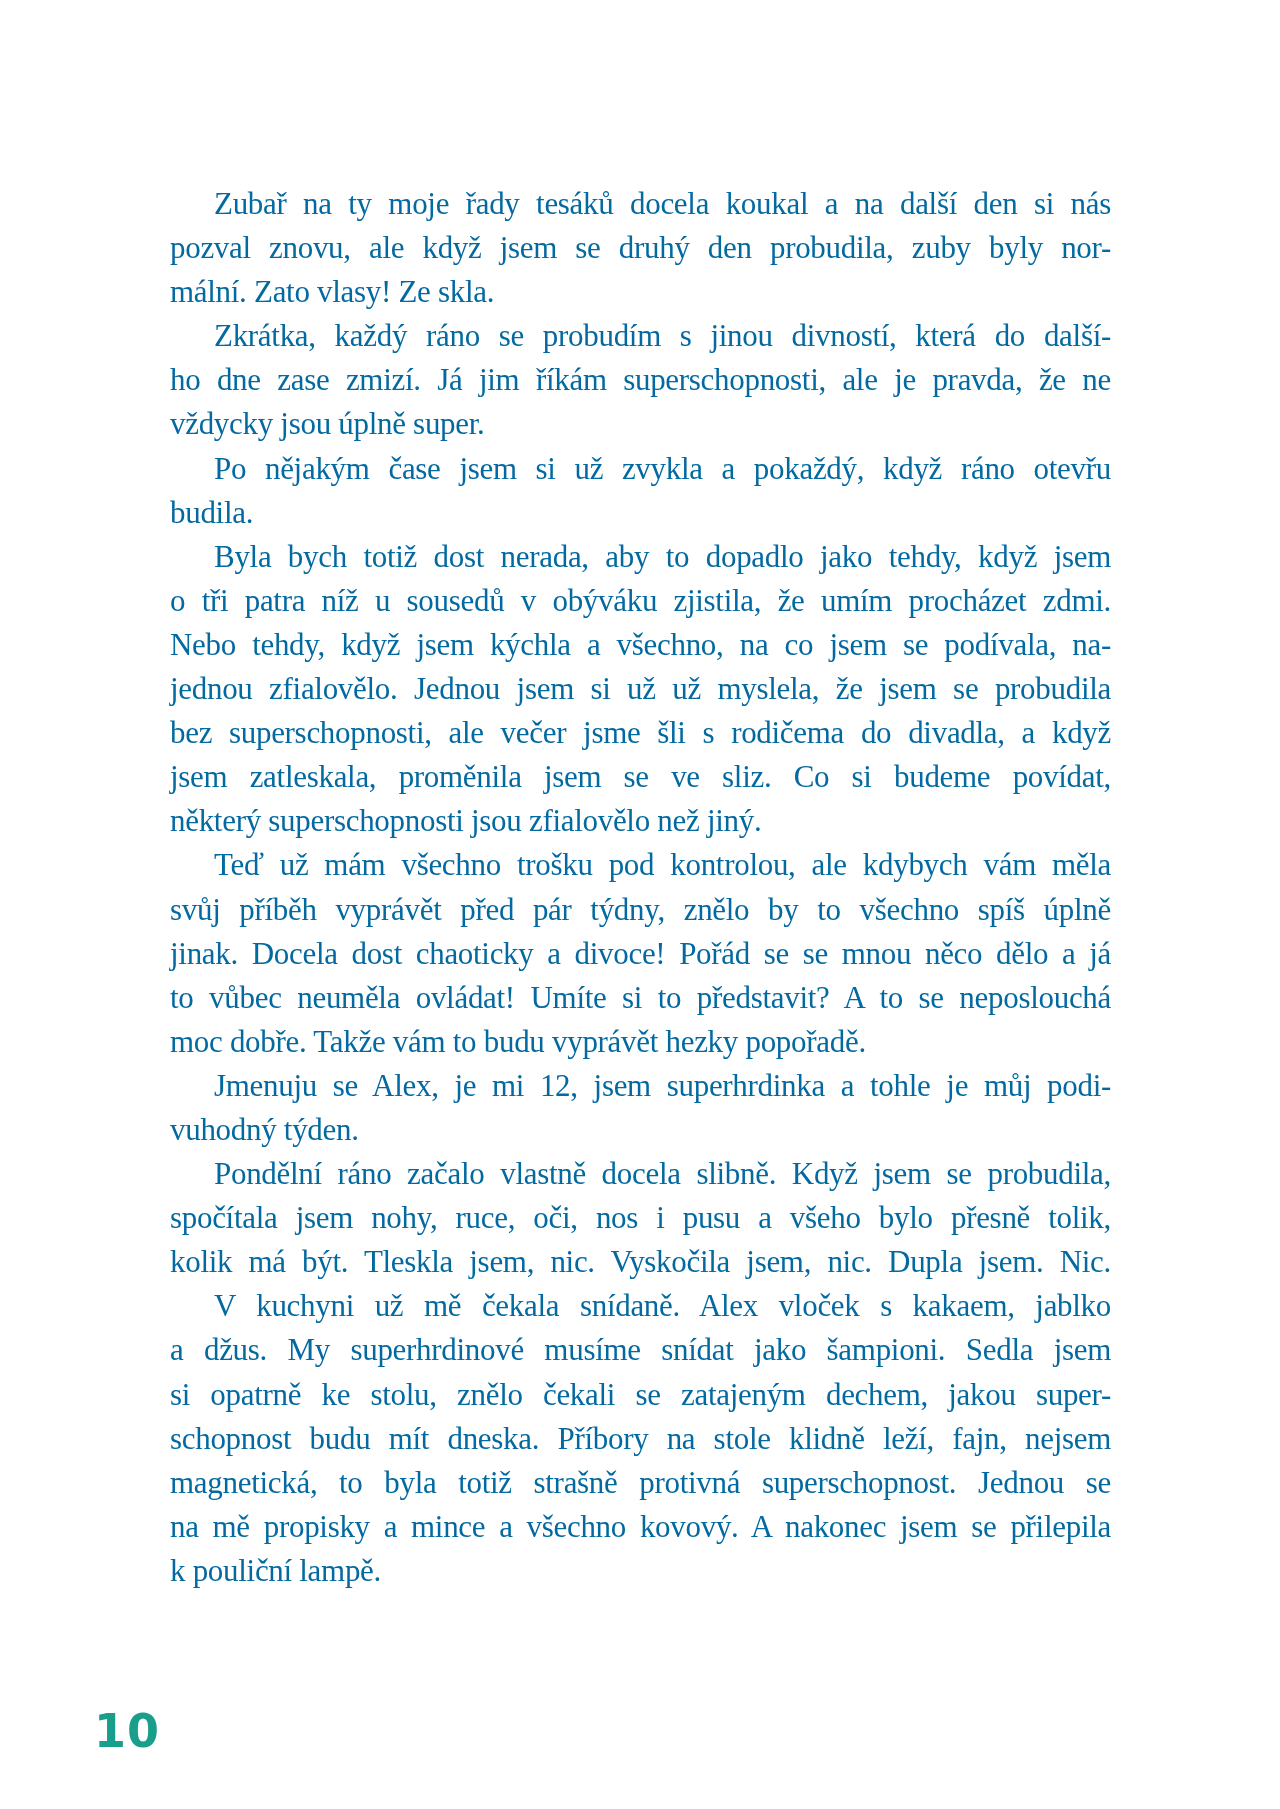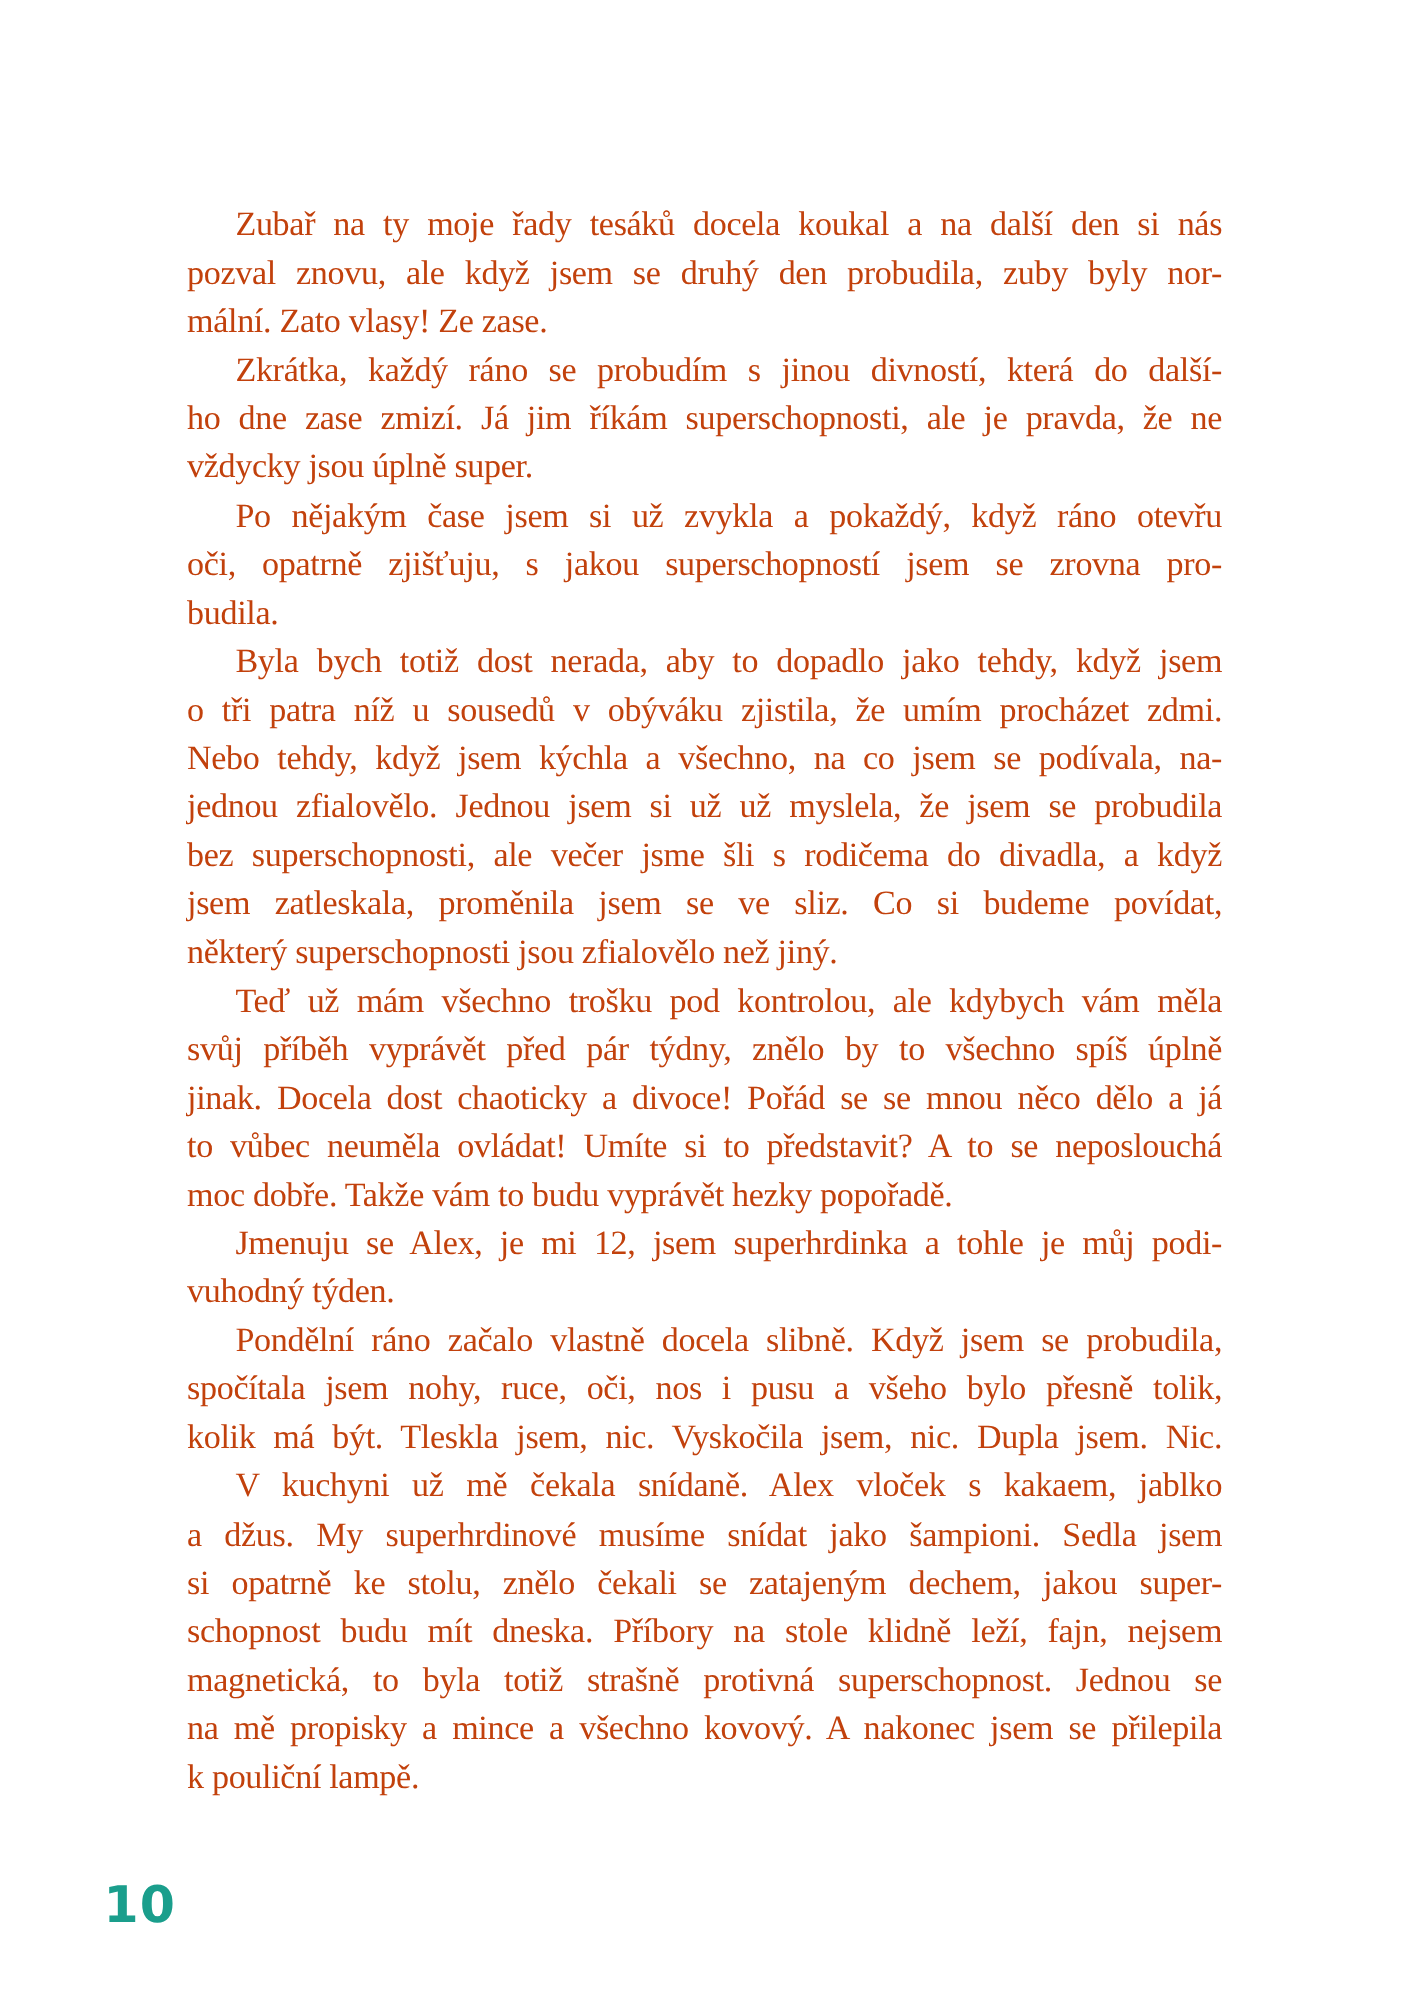--- a/index.html
+++ b/index.html
@@ -5,21 +5,21 @@
     html, body { margin: 0; padding: 0; background: #ffffff; }
     body { width: 1280px; height: 1809px; position: relative; overflow: hidden; }
     .page { position: absolute; left: 0; top: 0; width: 1280px; height: 1809px; background: #ffffff; }
     .text-block {
       position: absolute;
       left: 170px;
       top: 182px;
       width: 941px;
       font-family: "Liberation Serif", "DejaVu Serif", serif;
       font-size: 31px;
-      color: #c2410c;
+      color: #0369a1;
     }
     .line {
       height: 44.1px;
       line-height: 44.1px;
       white-space: nowrap;
       text-align: justify;
       text-align-last: justify;
       letter-spacing: -0.3px;
     }
     .line.indent { padding-left: 44px; }
@@ -35,26 +35,25 @@
       letter-spacing: 1px;
     }
   </style>
 </head>
 <body>
 
 <div class="page">
   <div class="text-block">
     <div class="line indent">Zubař na ty moje řady tesáků docela koukal a na další den si nás</div>
     <div class="line">pozval znovu, ale když jsem se druhý den probudila, zuby byly nor-</div>
-    <div class="line last">mální. Zato vlasy! Ze zase.</div>
+    <div class="line last">mální. Zato vlasy! Ze skla.</div>
     <div class="line indent">Zkrátka, každý ráno se probudím s jinou divností, která do další-</div>
     <div class="line">ho dne zase zmizí. Já jim říkám superschopnosti, ale je pravda, že ne</div>
     <div class="line last">vždycky jsou úplně super.</div>
     <div class="line indent">Po nějakým čase jsem si už zvykla a pokaždý, když ráno otevřu</div>
-    <div class="line">oči, opatrně zjišťuju, s jakou superschopností jsem se zrovna pro-</div>
     <div class="line last">budila.</div>
     <div class="line indent">Byla bych totiž dost nerada, aby to dopadlo jako tehdy, když jsem</div>
     <div class="line">o tři patra níž u sousedů v obýváku zjistila, že umím procházet zdmi.</div>
     <div class="line">Nebo tehdy, když jsem kýchla a všechno, na co jsem se podívala, na-</div>
     <div class="line">jednou zfialovělo. Jednou jsem si už už myslela, že jsem se probudila</div>
     <div class="line">bez superschopnosti, ale večer jsme šli s rodičema do divadla, a když</div>
     <div class="line">jsem zatleskala, proměnila jsem se ve sliz. Co si budeme povídat,</div>
     <div class="line last">některý superschopnosti jsou zfialovělo než jiný.</div>
     <div class="line indent">Teď už mám všechno trošku pod kontrolou, ale kdybych vám měla</div>
     <div class="line">svůj příběh vyprávět před pár týdny, znělo by to všechno spíš úplně</div>

